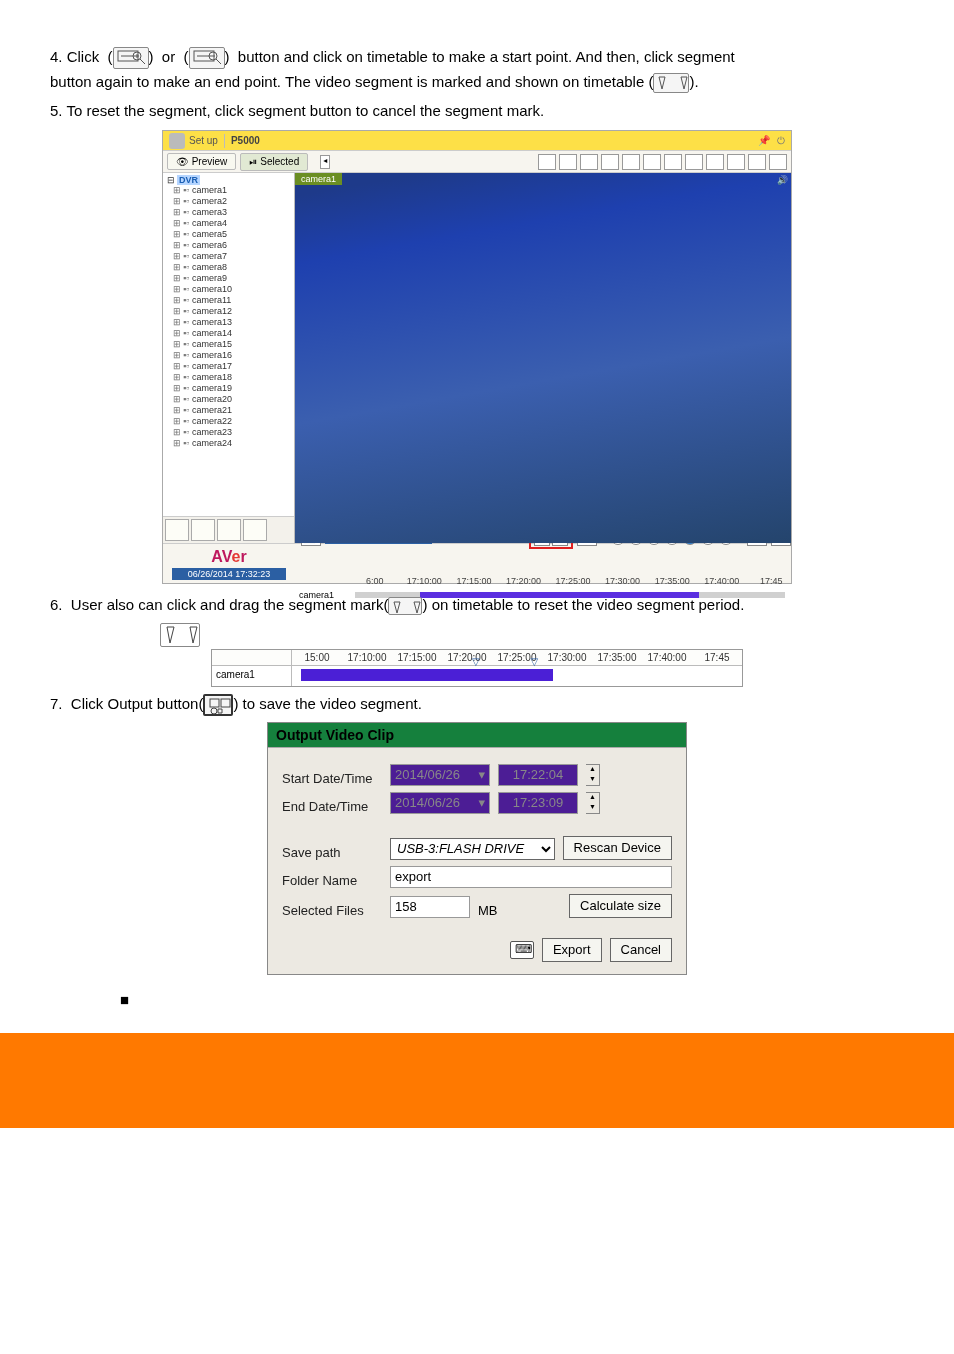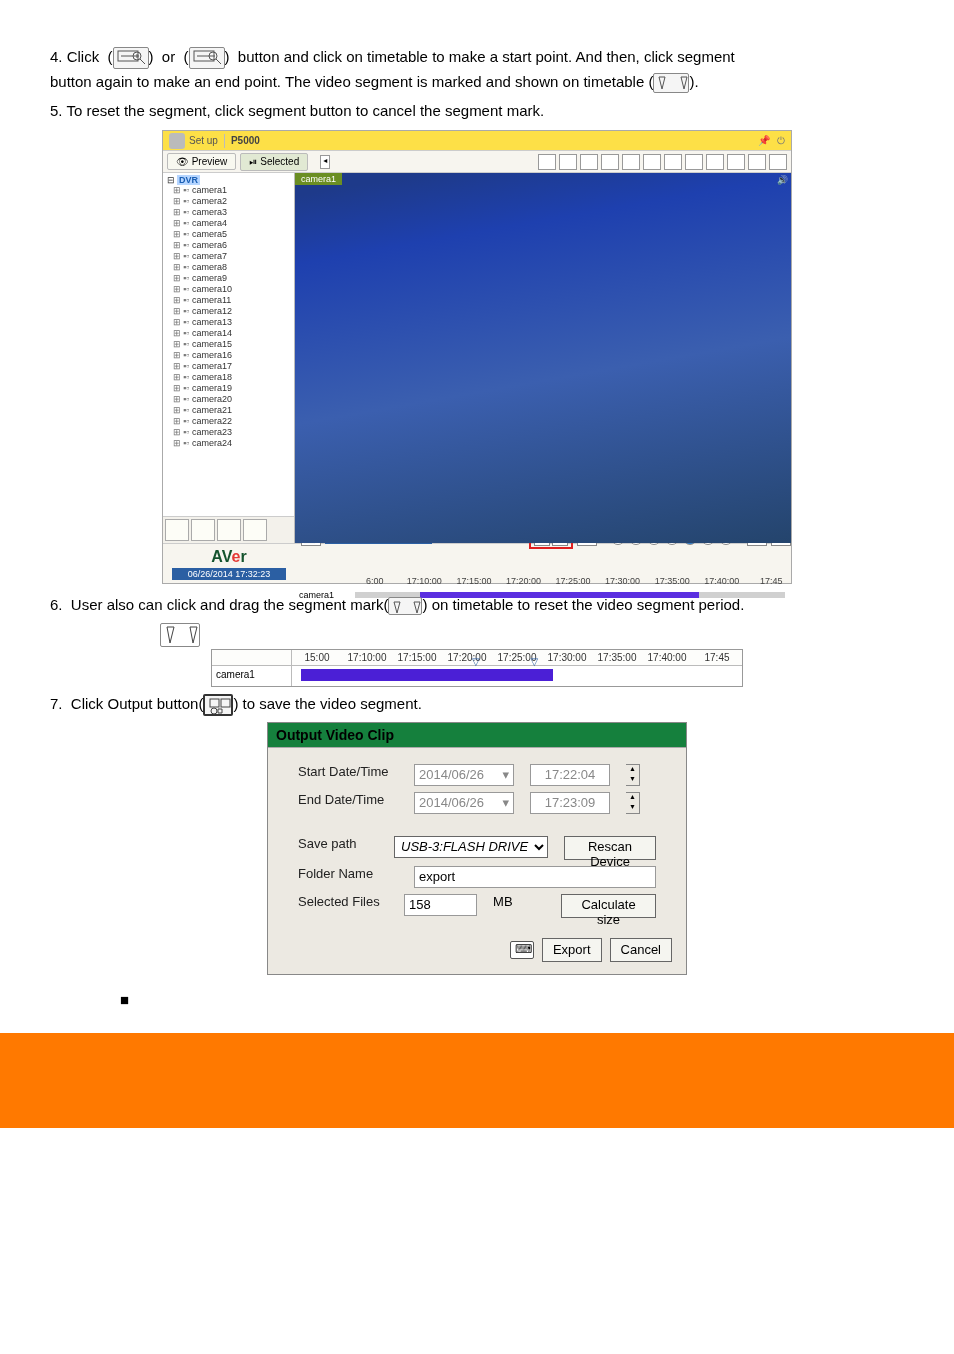--- a/index.html
+++ b/index.html
@@ -24,21 +24,21 @@
   .tree-root { color: #1a5fb4; font-weight: bold; background: #b5d5ff; display: inline-block; padding: 0 2px; }
   .tree-item { white-space: nowrap; margin-left: 6px; line-height: 11px; }
   .tree-item .pfx { color: #777; }
   .snap-row { display: flex; gap: 2px; padding: 2px; border-top: 1px solid #ccc; background: #f3f1eb; }
   .snap-btn { width: 24px; height: 22px; border: 1px solid #aaa; background: #fdfdf7; }
   .viewer { flex: 1; background: linear-gradient(170deg,#1e3a8a 5%,#1e40af 20%,#3b5faf 55%,#24446c 100%); position: relative; }
   .cam-tab { position: absolute; top: 0; left: 0; background: #6b8e23; color: #fff; font-size: 9px; padding: 1px 6px; }
   .footer { display: flex; align-items: center; background: #f7f5ef; height: 40px; border-top: 1px solid #ccc; }
   .aver-box { width: 132px; text-align: center; }
   .aver-box .brand { font-size: 16px; font-weight: bold; }
-  .aver-box .brand .a { color: #14532d; } .aver-box .brand .v { color: #e53935; }
+  .aver-box .brand .a { color: #be185d; } .aver-box .brand .v { color: #e53935; }
   .aver-box .ts { font-size: 9px; color: #fff; background: #2b5fa3; padding: 1px 16px; display: inline-block; margin-top: 2px; }
   .footer-right { flex: 1; display: flex; flex-direction: column; }
   .controls-row { display: flex; align-items: center; height: 22px; gap: 4px; padding-left: 6px; }
   .ctrl-btn { width: 14px; height: 14px; border: 1px solid #888; border-radius: 7px; background: #fff; display: inline-block; }
   .ctrl-btn.play { background: radial-gradient(#3aa1ff,#1e6fc1); }
   .date-badge { font-size: 9px; color: #fff; background: #2b5fa3; padding: 1px 6px; }
   .seg-btns { border: 2px solid #e02020; padding: 0 2px; display: inline-flex; }
   .seg-mini { width: 16px; height: 16px; border: 1px solid #888; background: #fff; display: inline-block; margin: 1px; }
   .mini-icon { width: 20px; height: 16px; border: 1px solid #888; background: #fff; display: inline-block; }
   .tl-row { display: flex; align-items: center; height: 18px; font-size: 9px; gap: 10px; padding-left: 60px; margin-top: 23px; }
@@ -54,24 +54,24 @@
   .seg-strip-head .cam { width: 80px; flex: none; border-right: 1px solid #bbb; }
   .seg-body { display: flex; height: 20px; background: #fff; }
   .seg-body .cam { width: 80px; border-right: 1px solid #bbb; font-size: 10px; padding: 3px 4px; }
   .seg-body .rest { flex: 1; position: relative; }
   .seg-fill { position: absolute; top: 3px; height: 12px; background: #4b1fd6; }
   .seg-mark { position: absolute; top: -10px; font-size: 10px; color: #2b5fa3; }
   
   .dialog { width: 420px; margin: 6px auto 10px auto; border: 1px solid #888; background: #ece9e2; font-size: 13px; }
   .dialog-title { font-weight: bold; font-size: 14px; padding: 4px 8px; border-bottom: 1px solid #aaa; background: #15803d; }
   .dlg-body { padding: 10px 14px 6px 14px; }
-  .dlg-row { display: flex; align-items: flex-start; gap: 16px; margin: 6px 16px; }
+  .dlg-row { display: flex; align-items: flex-end; gap: 8px; margin: 6px 0; }
   .dlg-row .lbl { width: 100px; color: #222; }
   .inp { border: 1px solid #999; background: #fff; padding: 2px 4px; font-size: 13px; height: 22px; }
-  .inp.dis { background: #ffffff; color: #888; }
+  .inp.dis { background: #4c1d95; color: #888; }
   .sel { border: 1px solid #666; background: #fff; height: 22px; padding: 1px 2px; font-size: 13px; }
   .sel-wide { flex: 1; font-style: italic; }
   .btn { border: 1px solid #666; background: #f5f5f0; padding: 2px 10px; font-size: 13px; height: 24px; }
   .spinner { width: 14px; height: 22px; border: 1px solid #888; border-left: none; display: inline-flex; flex-direction: column; }
   .spinner span { flex: 1; font-size: 7px; text-align: center; line-height: 1; }
   .dlg-foot { display: flex; justify-content: flex-end; align-items: center; gap: 8px; padding: 8px 14px 12px; }
   .kb-icon { width: 24px; height: 18px; border: 1px solid #555; border-radius: 2px; background: #fff; display: inline-block; position: relative; }
   .kb-icon::after { content: "⌨"; font-size: 12px; position: absolute; left: 4px; top: 0; }
   .bullet { font-size: 15px; margin: 16px 0 0 70px; }
   .orange-band { position: absolute; left: 0; right: 0; bottom: 0; height: 95px; background: #ff7900; }

